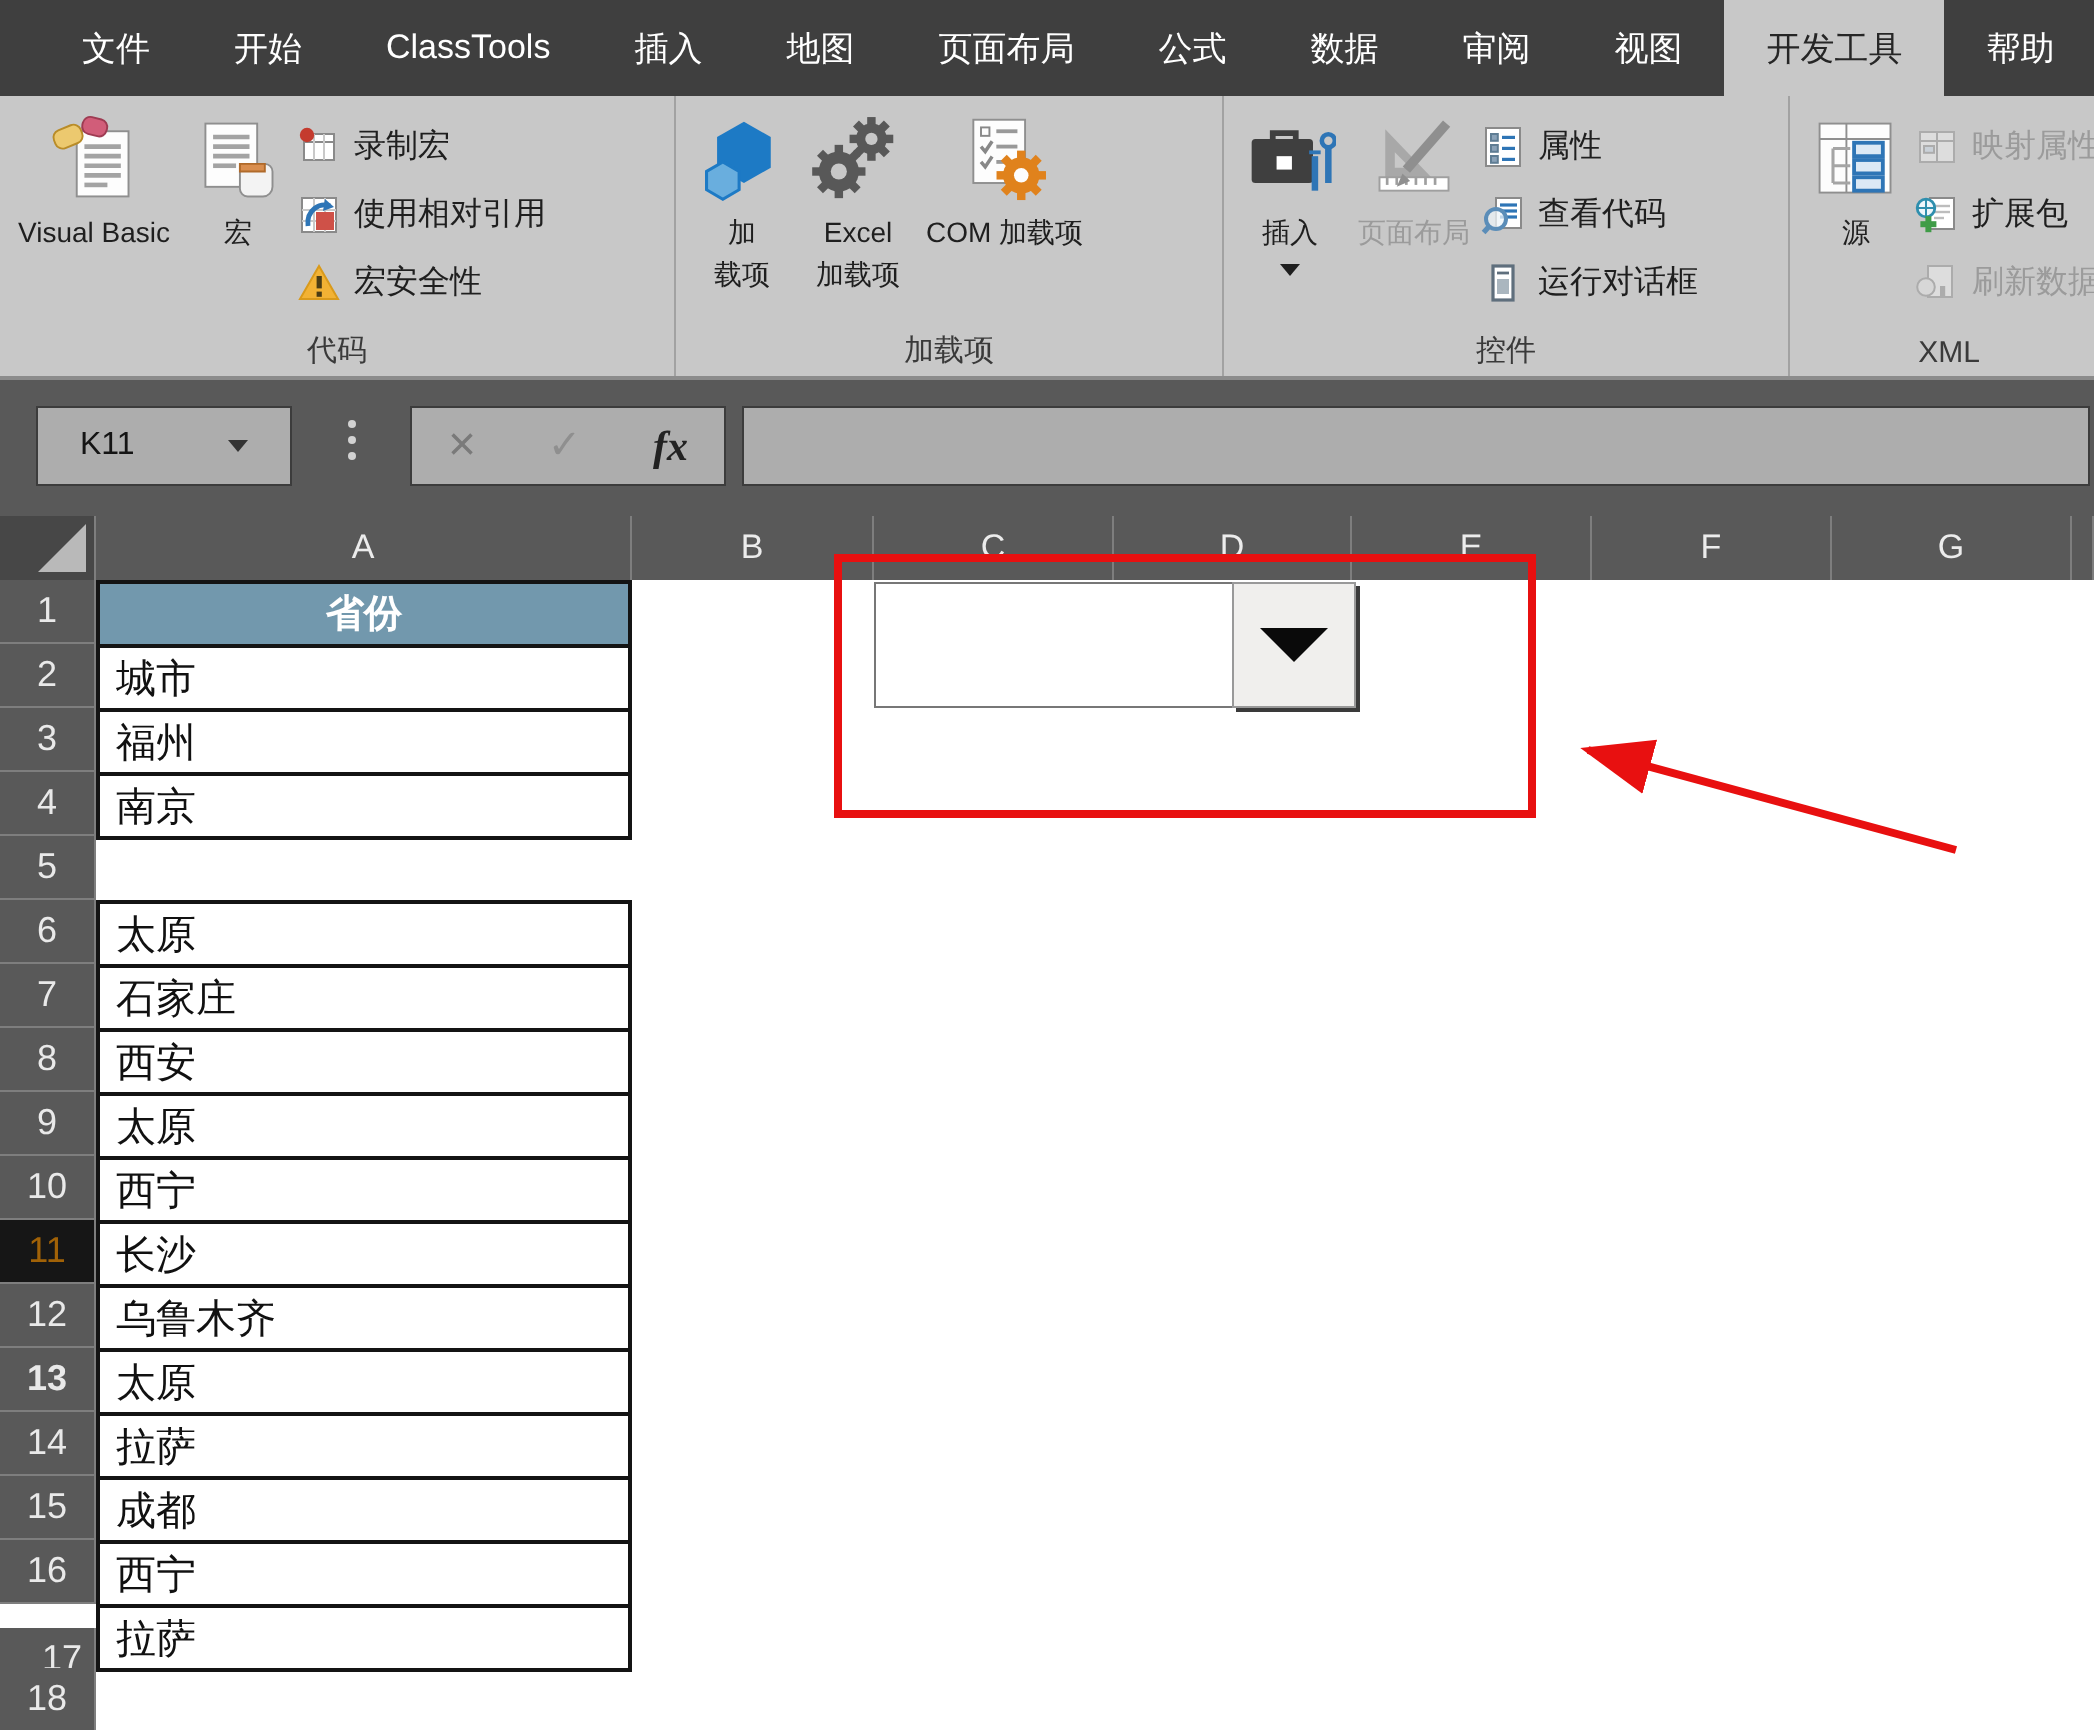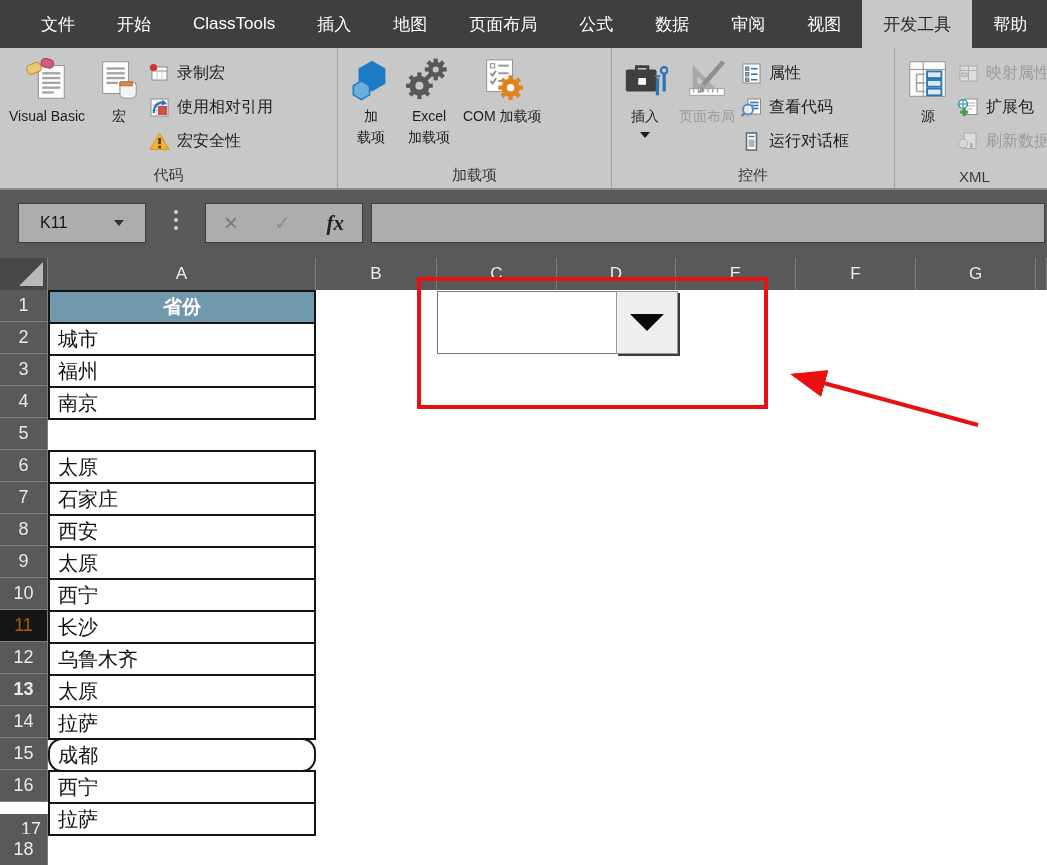--- a/index.html
+++ b/index.html
@@ -453,21 +453,21 @@
         <div class="acell" style="top: 96px;">南京</div>
         <div class="acell" style="top: 160px;">太原</div>
         <div class="acell" style="top: 192px;">石家庄</div>
         <div class="acell" style="top: 224px;">西安</div>
         <div class="acell" style="top: 256px;">太原</div>
         <div class="acell" style="top: 288px;">西宁</div>
         <div class="acell" style="top: 320px;">长沙</div>
         <div class="acell" style="top: 352px;">乌鲁木齐</div>
         <div class="acell" style="top: 384px;">太原</div>
         <div class="acell" style="top: 416px;">拉萨</div>
-        <div class="acell" style="top: 448px; border-radius: 14px;">成都</div>
+        <div class="acell" style="top: 448px;">成都</div>
         <div class="acell" style="top: 480px;">西宁</div>
         <div class="acell" style="top: 512px;">拉萨</div>
       </div>
   </div>
 
   <div id="combo">
     <div class="combo-field"></div>
     <div class="combo-btn">
       <div class="combo-tri"></div>
     </div>

